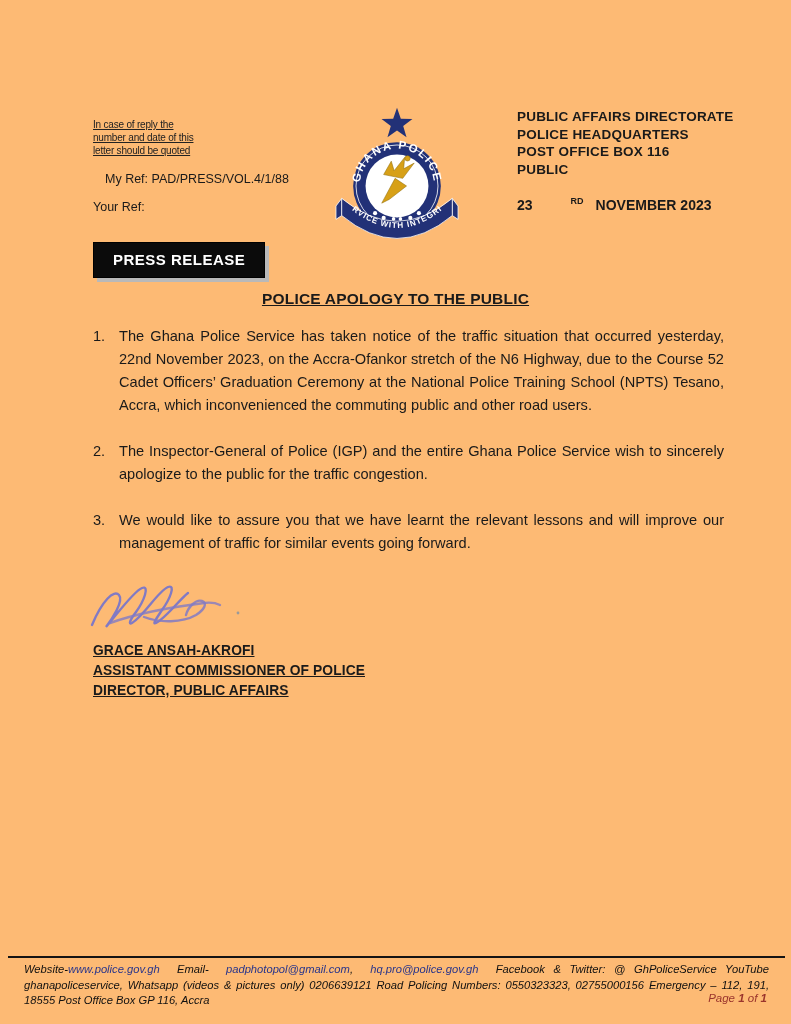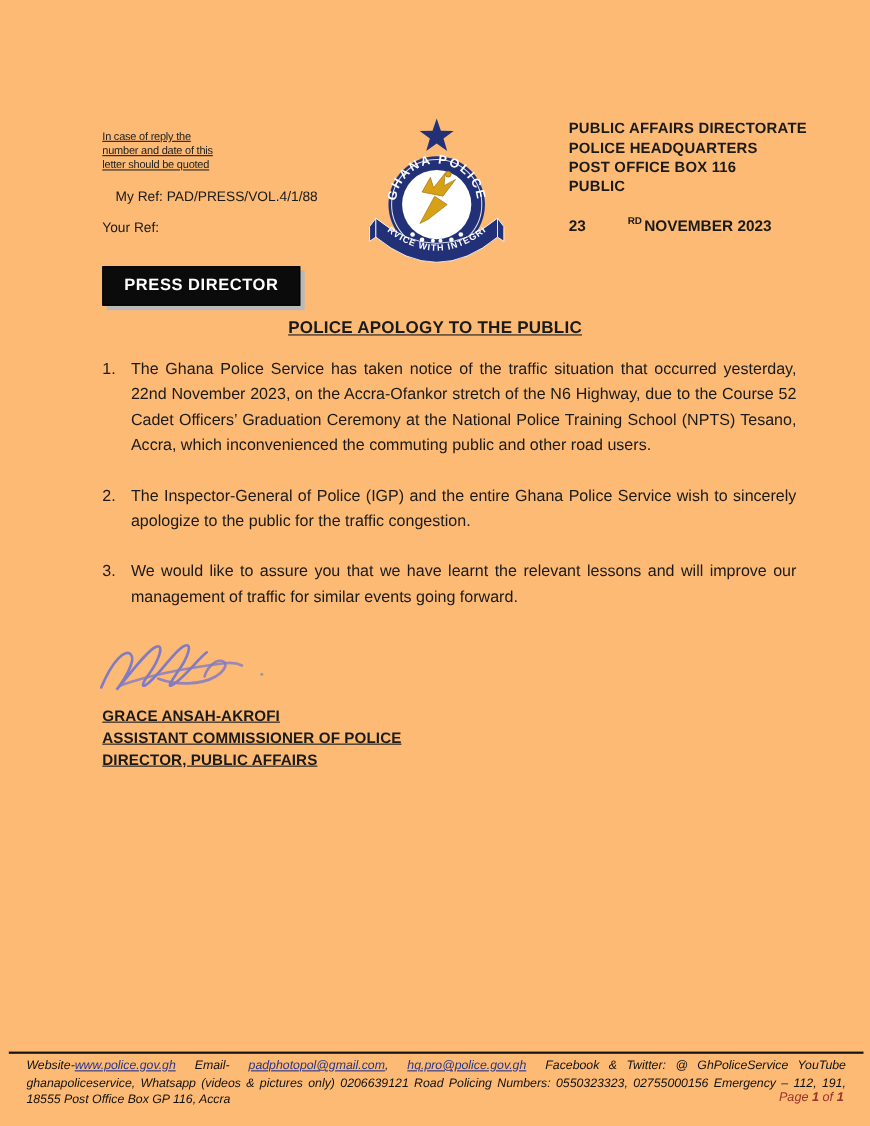--- a/index.html
+++ b/index.html
@@ -11,21 +11,21 @@
   .reply-note{position:absolute;left:93px;top:118px;width:120px;font-size:10px;line-height:13px;color:#222;}
   .reply-note div{text-decoration:underline;letter-spacing:-0.2px;}
   .my-ref{position:absolute;left:105px;top:172px;font-size:12.5px;}
   .your-ref{position:absolute;left:93px;top:200px;font-size:12.5px;}
   
   .crest{position:absolute;left:334px;top:104px;}
   
   .hq-block{position:absolute;left:517px;top:108px;font-size:13.5px;font-weight:bold;line-height:17.5px;letter-spacing:0.2px;}
   .date-line{position:absolute;left:517px;top:196px;font-size:14px;font-weight:bold;}
   .date-line sup{font-size:9px;vertical-align:super;margin-left:38px;}
-  .date-line .rest{margin-left:2px;}
+  .date-line .rest{margin-left:12px;}
   
   .press-release{
     position:absolute;left:93px;top:242px;background:#0b0b0b;color:#ffffff;
     font-size:15px;font-weight:bold;letter-spacing:0.5px;padding:8px 19px 9px 19px;
     border:1px solid #000;box-shadow:4px 4px 0 #b9b9b9;
   }
   
   .doc-title{position:absolute;left:0;top:290px;width:100%;text-align:center;font-size:15.5px;font-weight:bold;text-decoration:underline;letter-spacing:0.2px;}
   
   .body-list{position:absolute;left:93px;top:325px;width:631px;}
@@ -34,21 +34,21 @@
   .para + .para{margin-top:23px;}
   
   .signature{position:absolute;left:86px;top:579px;}
   .signatory{position:absolute;left:93px;top:641px;font-size:13.8px;font-weight:bold;line-height:20px;letter-spacing:0.1px;text-decoration:underline;}
   
   .footer-rule{position:absolute;left:8px;right:6px;top:956px;border-top:2.5px solid #141414;}
   .footer-text{
     position:absolute;left:24px;right:22px;top:962px;font-size:11.2px;line-height:15.6px;
     font-style:italic;text-align:justify;color:#101010;
   }
-  .footer-text a{color:#27348b;text-decoration:underline;cursor:pointer;}
+  .footer-text a{color:#27348b;cursor:pointer;}
   .footer-text .sp{white-space:pre;}
   .page-indicator{position:absolute;right:24px;top:992px;font-size:11.5px;font-style:italic;color:#9a342c;}
   .page-indicator b{font-weight:bold;}
 </style>
 </head>
 <body>
 
 <div class="page">
 
   <div class="reply-note">
@@ -102,21 +102,21 @@
   </svg>
 
   <div class="hq-block">
     <div>PUBLIC AFFAIRS DIRECTORATE</div>
     <div>POLICE HEADQUARTERS</div>
     <div>POST OFFICE BOX 116</div>
     <div>PUBLIC</div>
   </div>
   <div class="date-line"><span>23</span><sup>RD</sup><span class="rest">NOVEMBER 2023</span></div>
 
-  <div class="press-release">PRESS DIRECTOR</div>
+  <div class="press-release">PRESS RELEASE</div>
 
   <div class="doc-title">POLICE APOLOGY TO THE PUBLIC</div>
 
   <div class="body-list">
     <div class="para">
       <span class="num">1.</span>
       <span class="txt">The Ghana Police Service has taken notice of the traffic situation that occurred yesterday, 22nd November 2023, on the Accra-Ofankor stretch of the N6 Highway, due to the Course 52 Cadet Officers’ Graduation Ceremony at the National Police Training School (NPTS) Tesano, Accra, which inconvenienced the commuting public and other road users.</span>
     </div>
     <div class="para">
       <span class="num">2.</span>

